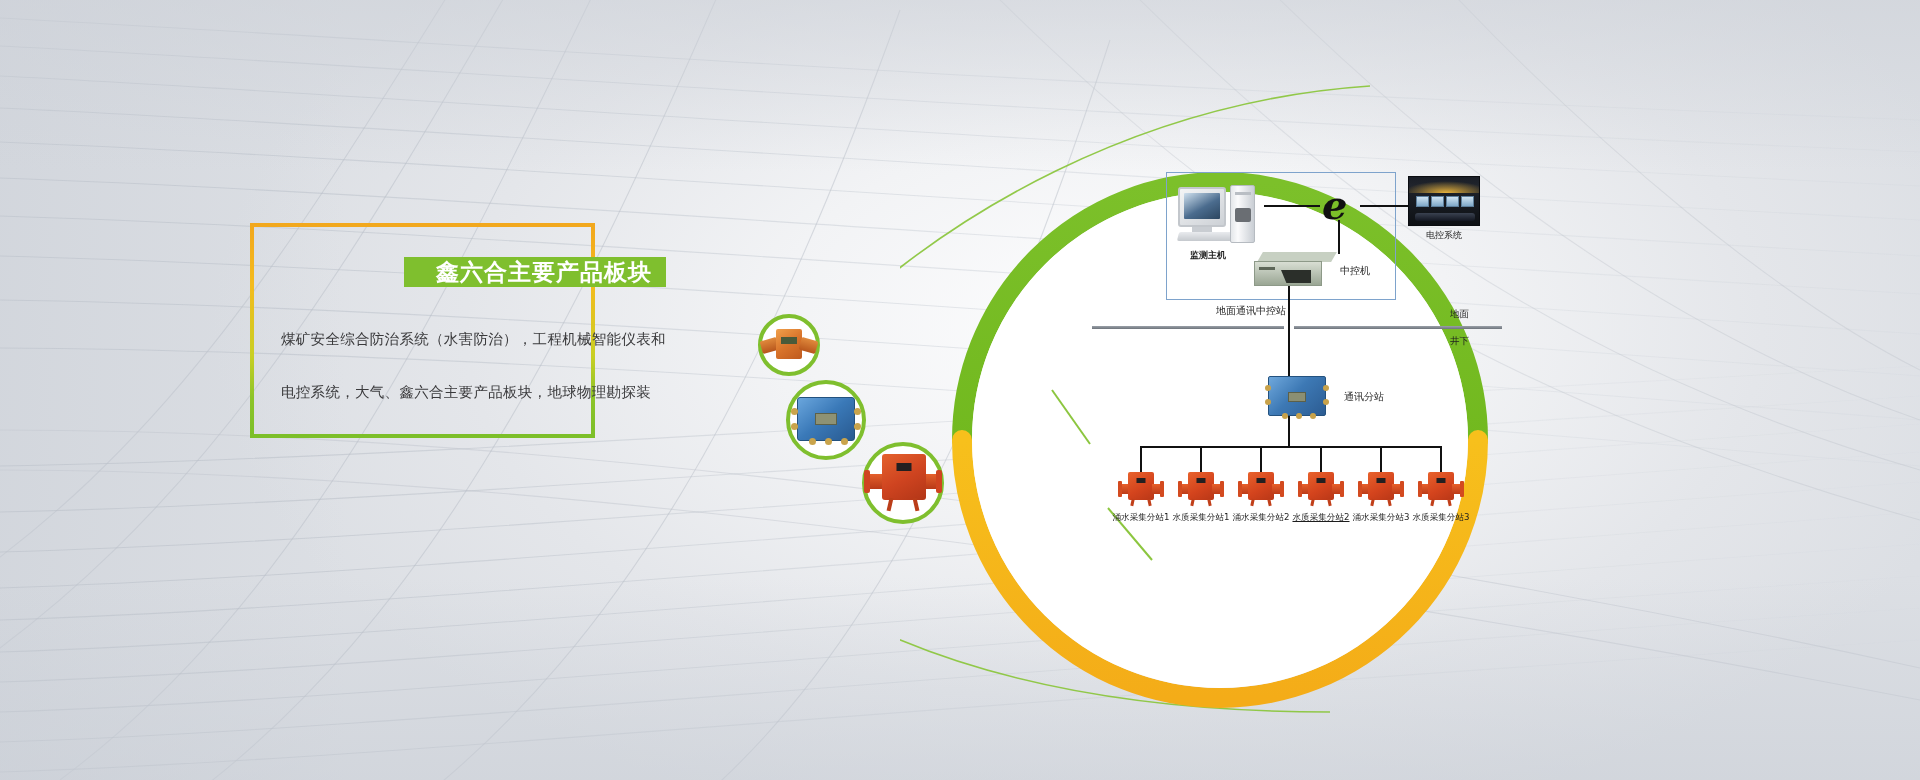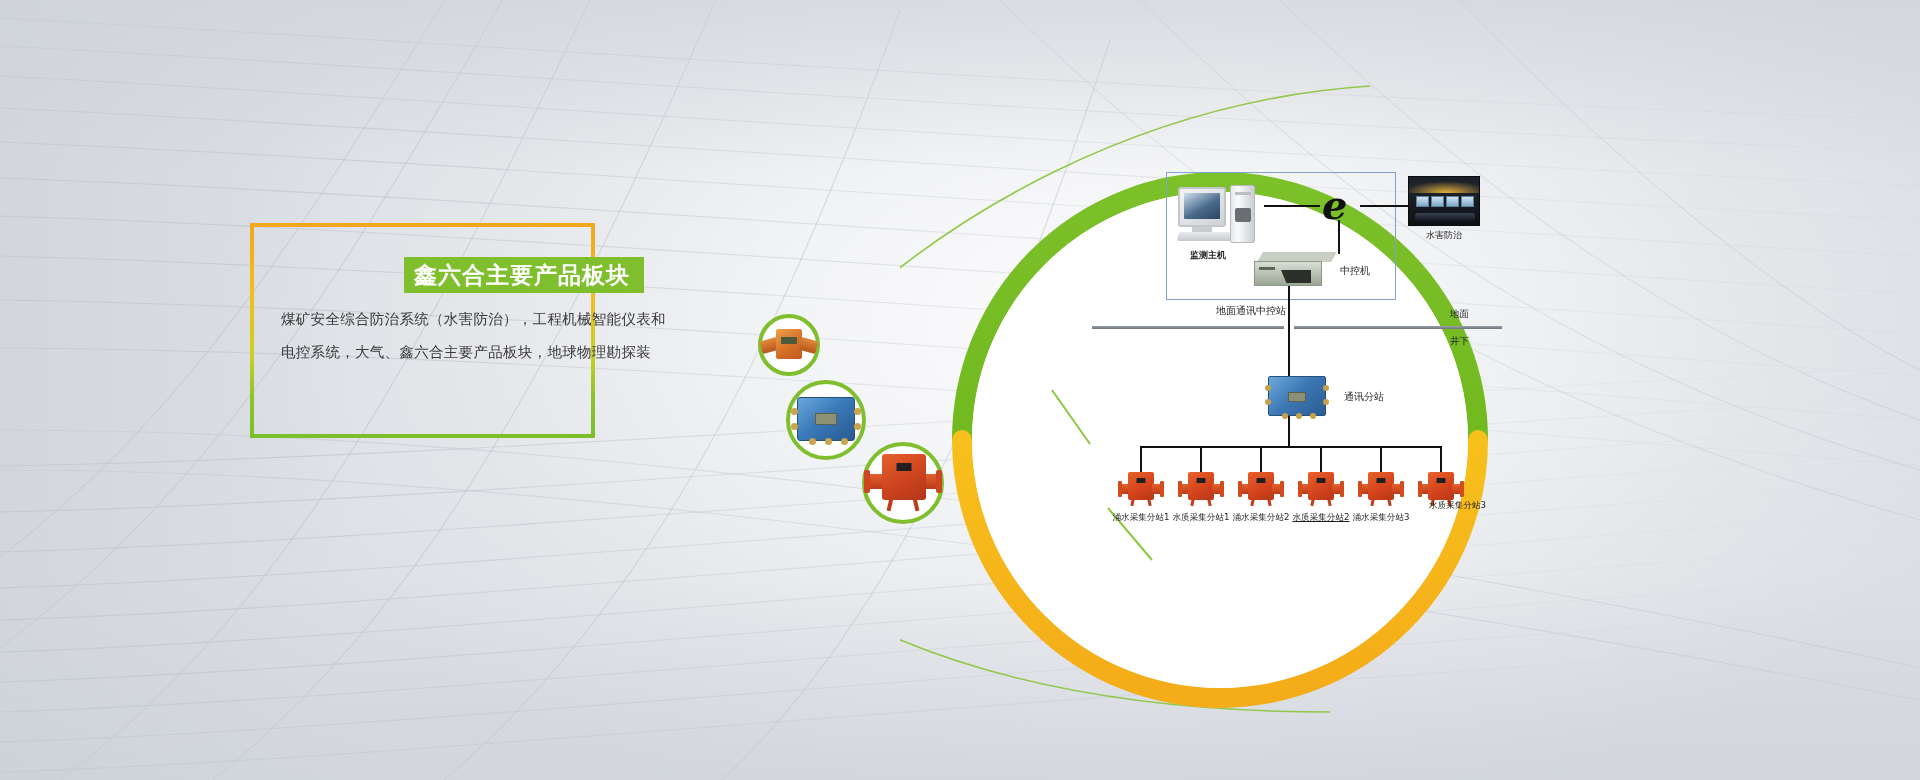--- a/index.html
+++ b/index.html
@@ -45,22 +45,22 @@
     left: 250px; top: 223px;
     width: 345px; height: 215px;
     border: 4px solid transparent;
     border-image: linear-gradient(to bottom, #f2a81d 0%, #f4bb1d 28%, #c9cf24 62%, #8dc428 82%, #7cbf29 100%) 1;
     background: transparent;
   }
 
   .title-band {
     position: absolute;
     left: 404px; top: 257px;
-    height: 36px;
-    padding: 0 14px 0 10px;
+    height: 30px;
+    padding: 0 14px 0 32px;
     background: #7fbf2e;
     display: flex;
     align-items: center;
     z-index: 6;
   }
   .title-band .t {
     color: #ffffff;
     font-size: 23px;
     font-weight: bold;
     letter-spacing: 1px;
@@ -75,20 +75,21 @@
     width: 424px;
     z-index: 6;
   }
   .body-copy p {
     font-size: 14.5px;
     line-height: 33px;
     color: #3a3a3c;
     letter-spacing: .3px;
     font-family: Liberation Serif, serif;
     white-space: nowrap;
+    margin-top: 20px;
   }
 
   
   .graphic {
     position: absolute;
     left: 900px; top: 40px;
     width: 800px; height: 700px;
   }
   .graphic svg { position: absolute; left: 0; top: 0; }
 
@@ -508,21 +509,21 @@
 
     <div class="node" style="left:330px; top:46px; width:72px;">
       <div class="center-photo" style="left:0; top:0;">
         <div class="glow"></div>
         <div class="scrn" style="left:7px;"></div>
         <div class="scrn" style="left:22px;"></div>
         <div class="scrn" style="left:37px;"></div>
         <div class="scrn" style="left:52px;"></div>
         <div class="desk"></div>
       </div>
-      <span class="cap" style="top:53px; left:36px;">水害防治</span>
+      <span class="cap" style="top:53px; left:36px;">电控系统</span>
     </div>
 
     <div class="node" style="left:176px; top:122px;">
       <div class="srv" style="left:0; top:0;">
         <div class="top"></div>
         <div class="face"></div>
       </div>
       <span class="cap-right" style="left:86px; top:12px;">中控机</span>
     </div>
 
@@ -602,17 +603,17 @@
         <div class="pipeR"></div>
       <div class="legL"></div>
         <div class="legR"></div>
     </div>
 
     <span class="red-label" style="left:18px;  top:382px; width:90px;">涌水采集分站1</span>
     <span class="red-label" style="left:78px;  top:382px; width:90px;">水质采集分站1</span>
     <span class="red-label" style="left:138px; top:382px; width:90px;">涌水采集分站2</span>
     <span class="red-label" style="left:198px; top:382px; width:90px;text-decoration:underline;">水质采集分站2</span>
     <span class="red-label" style="left:258px; top:382px; width:90px;">涌水采集分站3</span>
-    <span class="red-label" style="left:318px; top:370px; width:90px;text-align:right;">水质采集分站3</span>
+    <span class="red-label" style="left:318px; top:382px; width:90px;">水质采集分站3</span>
 
   </div>
 
 </div>
 
 </body></html>

